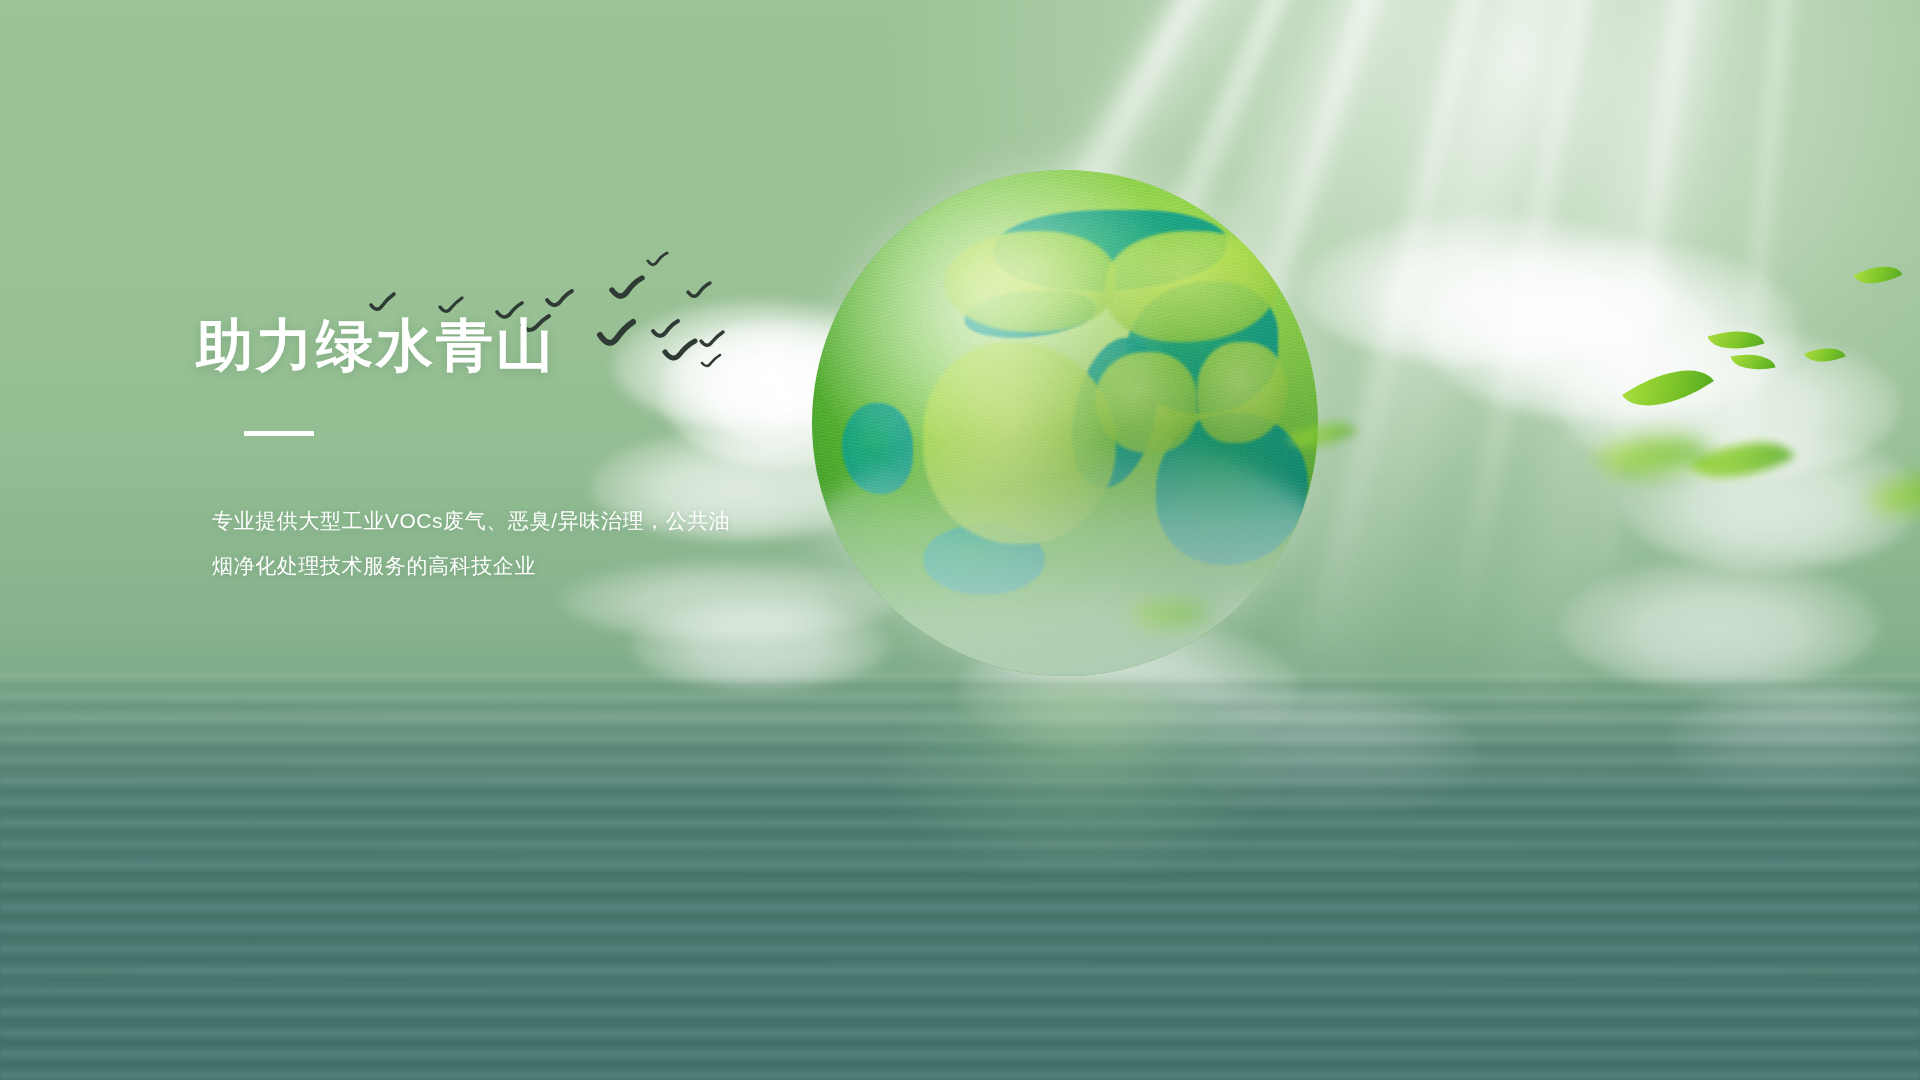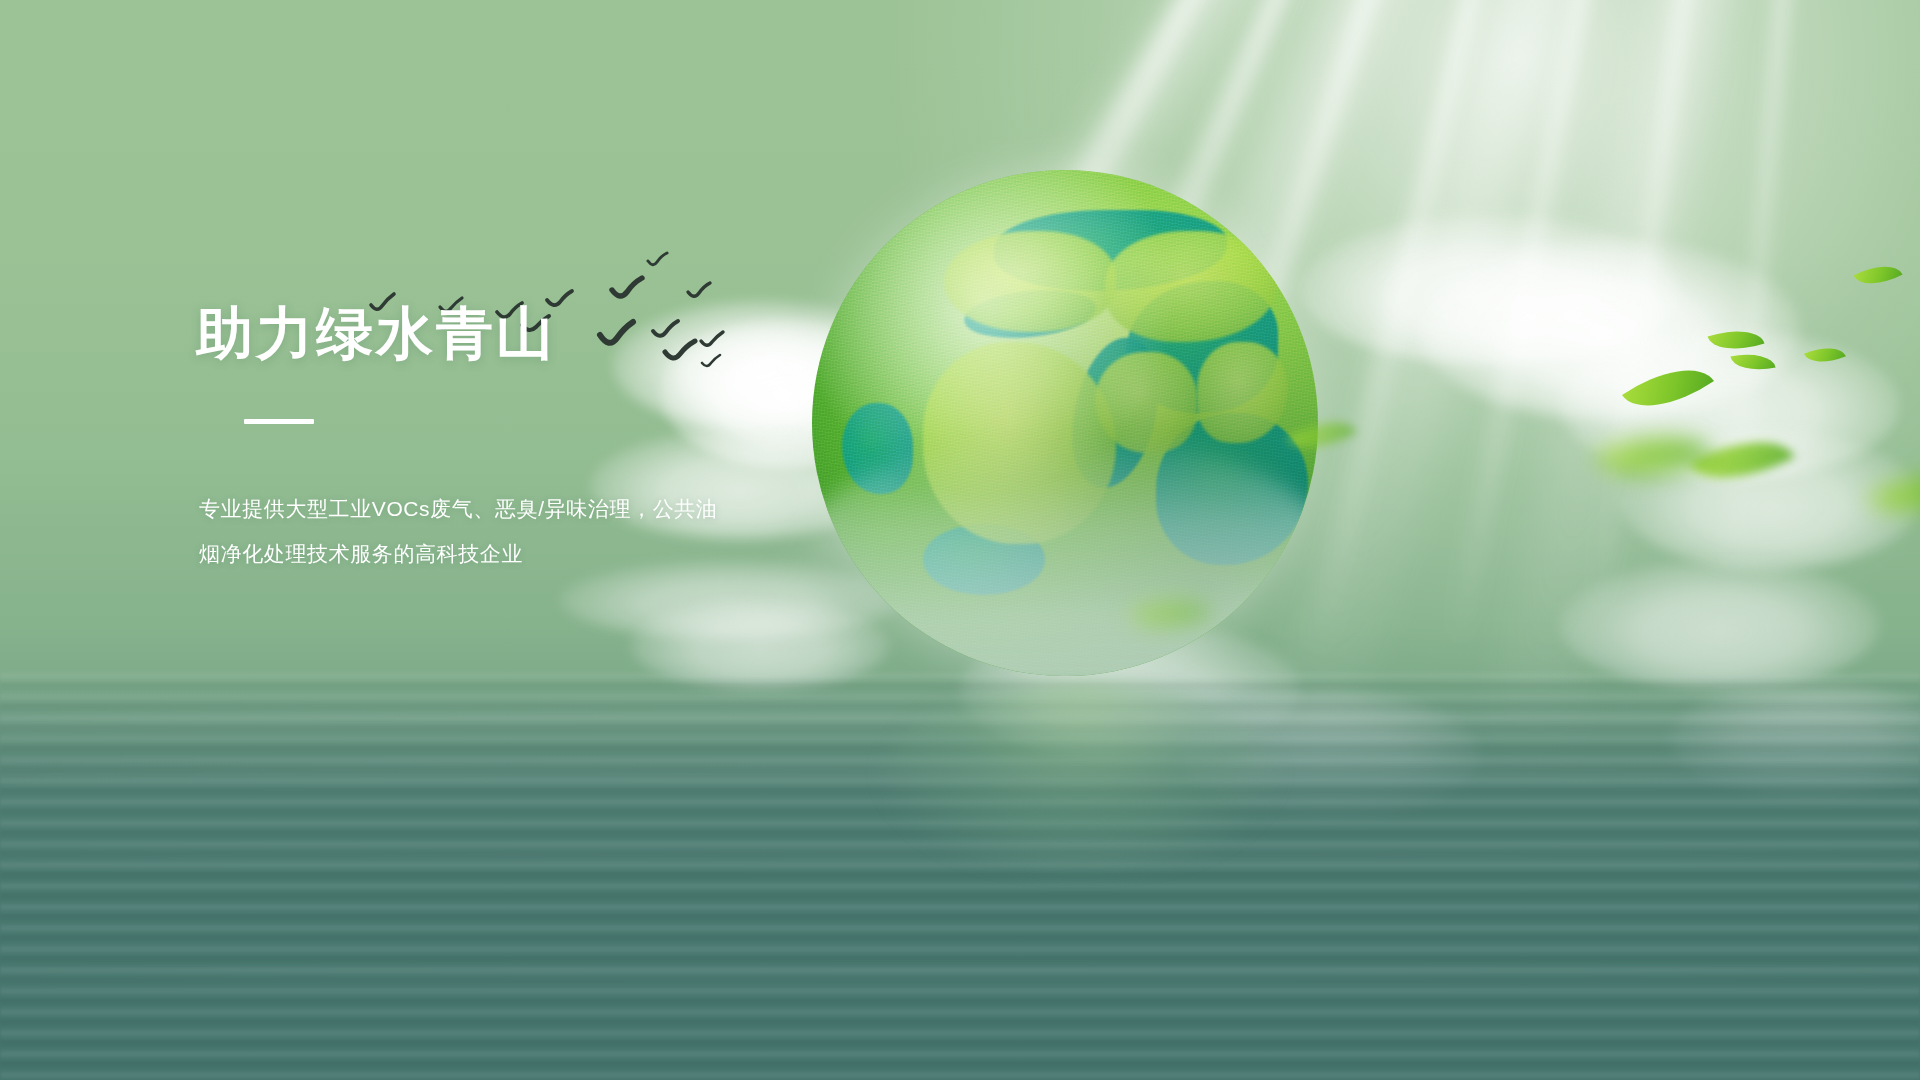--- a/index.html
+++ b/index.html
@@ -204,30 +204,30 @@
   }
   .headline {
     color: #ffffff;
     font-size: 57px;
     font-weight: bold;
     line-height: 67px;
     letter-spacing: 3px;
     margin: 0;
     text-shadow: 0 2px 10px rgba(60,110,80,0.25);
   }
-  .headline .line { display: block; }
+  .headline .line { display: block; margin-top: 12px; }
   .divider {
     width: 70px;
     height: 5px;
     background: #ffffff;
     margin: 52px 0 0 48px;
     border-radius: 1px;
   }
   .subcopy {
-    margin: 62px 0 0 3px;
+    margin: 62px 0 0 16px;
     color: #ffffff;
     font-size: 21px;
     line-height: 45px;
     letter-spacing: 0.6px;
     max-width: 540px;
     text-shadow: 0 1px 6px rgba(60,110,80,0.25);
   }
 </style>
 </head>
 <body>

